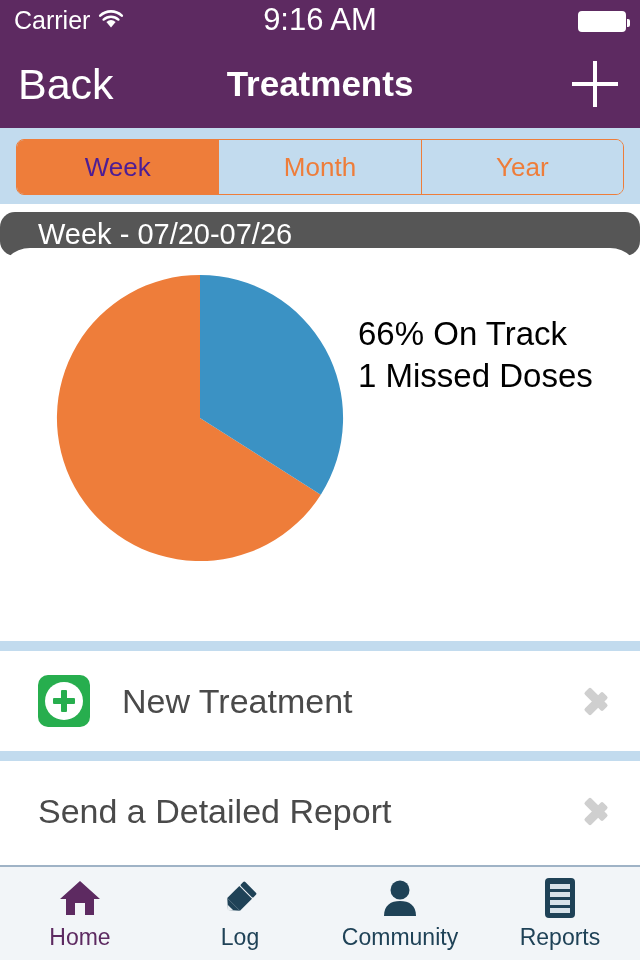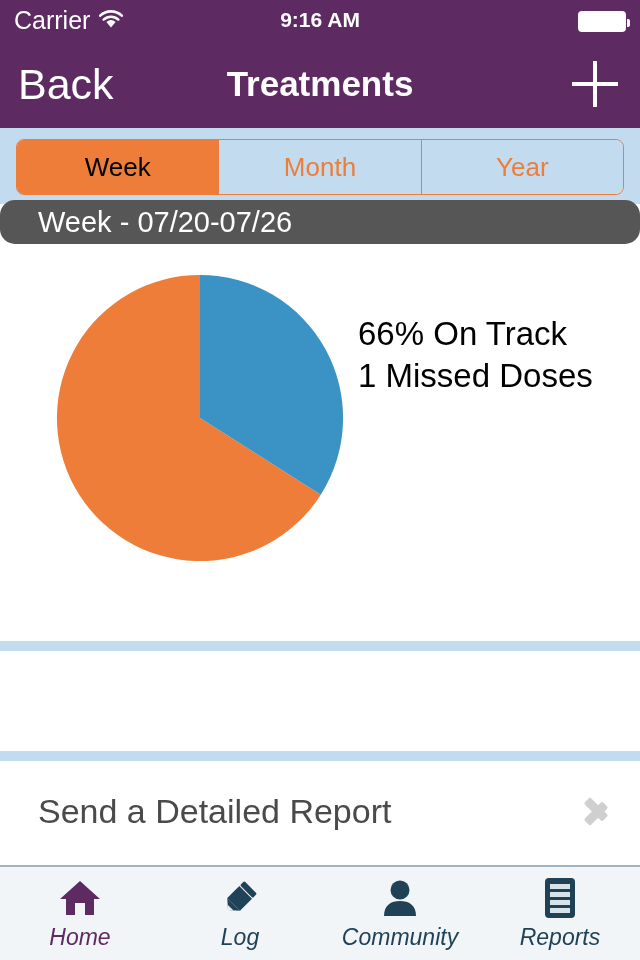--- a/index.html
+++ b/index.html
@@ -48,22 +48,22 @@
     height: 20px;
   }
   .status-time {
     position: absolute;
     left: 0; right: 0;
     top: 0;
     height: 40px;
     display: flex;
     align-items: center;
     justify-content: center;
-    font-size: 21px;
-    font-weight: bold;
+    font-size: 31px;
+    font-weight: normal;
     text-align: right;
   }
   .battery {
     position: absolute;
     right: 14px;
     top: 11px;
     width: 48px;
     height: 21px;
     border: 2px solid #ffffff;
     border-radius: 4px;
@@ -169,28 +169,28 @@
     font-size: 26px;
     color: #EE7D3A;
     background: #C2DBEE;
     border-right: 1px solid #EE7D3A;
     box-sizing: border-box;
     cursor: pointer;
   }
   .seg-item:last-child { border-right: none; }
   .seg-item.active {
     background: #EE7D3A;
-    color: #000000;
+    color: #4c1d95;
     border-right-color: #EE7D3A;
   }
 
   
   .period-bar {
     position: absolute;
-    top: 200px; left: 0;
+    top: 212px; left: 0;
     width: 640px;
     height: 44px;
     background: #565656;
     display: flex;
     align-items: center;
     border-radius: 15px;
   }
   .period-label {
     color: #ffffff;
     font-size: 29px;
@@ -314,21 +314,20 @@
   .tab-bar {
     position: absolute;
     left: 0;
     bottom: 0;
     width: 640px;
     height: 95px;
     background: #F2F5F8;
     border-top: 2px solid #9FB3C6;
     display: flex;
     box-sizing: border-box;
-    font-style: italic;
   }
   .tab-item {
     flex: 1 1 0;
     display: flex;
     flex-direction: column;
     align-items: center;
     justify-content: flex-start;
     padding-top: 8px;
     cursor: pointer;
   }
@@ -393,20 +392,27 @@
       </svg>
     </div>
     <div class="chart-legend">
       <span class="legend-line">66% On Track</span>
       <span class="legend-line">1 Missed Doses</span>
     </div>
   </div>
 
   <div class="blue-gap" style="top:641px;"></div>
 
+  <div class="list-row" style="top:651px;">
+    <div class="row-icon-green">
+      <div class="green-circle green-plus"></div>
+    </div>
+    <div class="row-label with-icon">New Treatment</div>
+    <div class="chevron"></div>
+  </div>
 
   <div class="blue-gap" style="top:751px;"></div>
 
   <div class="list-row" style="top:761px;">
     <div class="row-label no-icon">Send a Detailed Report</div>
     <div class="chevron"></div>
   </div>
 
   <div class="tab-bar">
 

